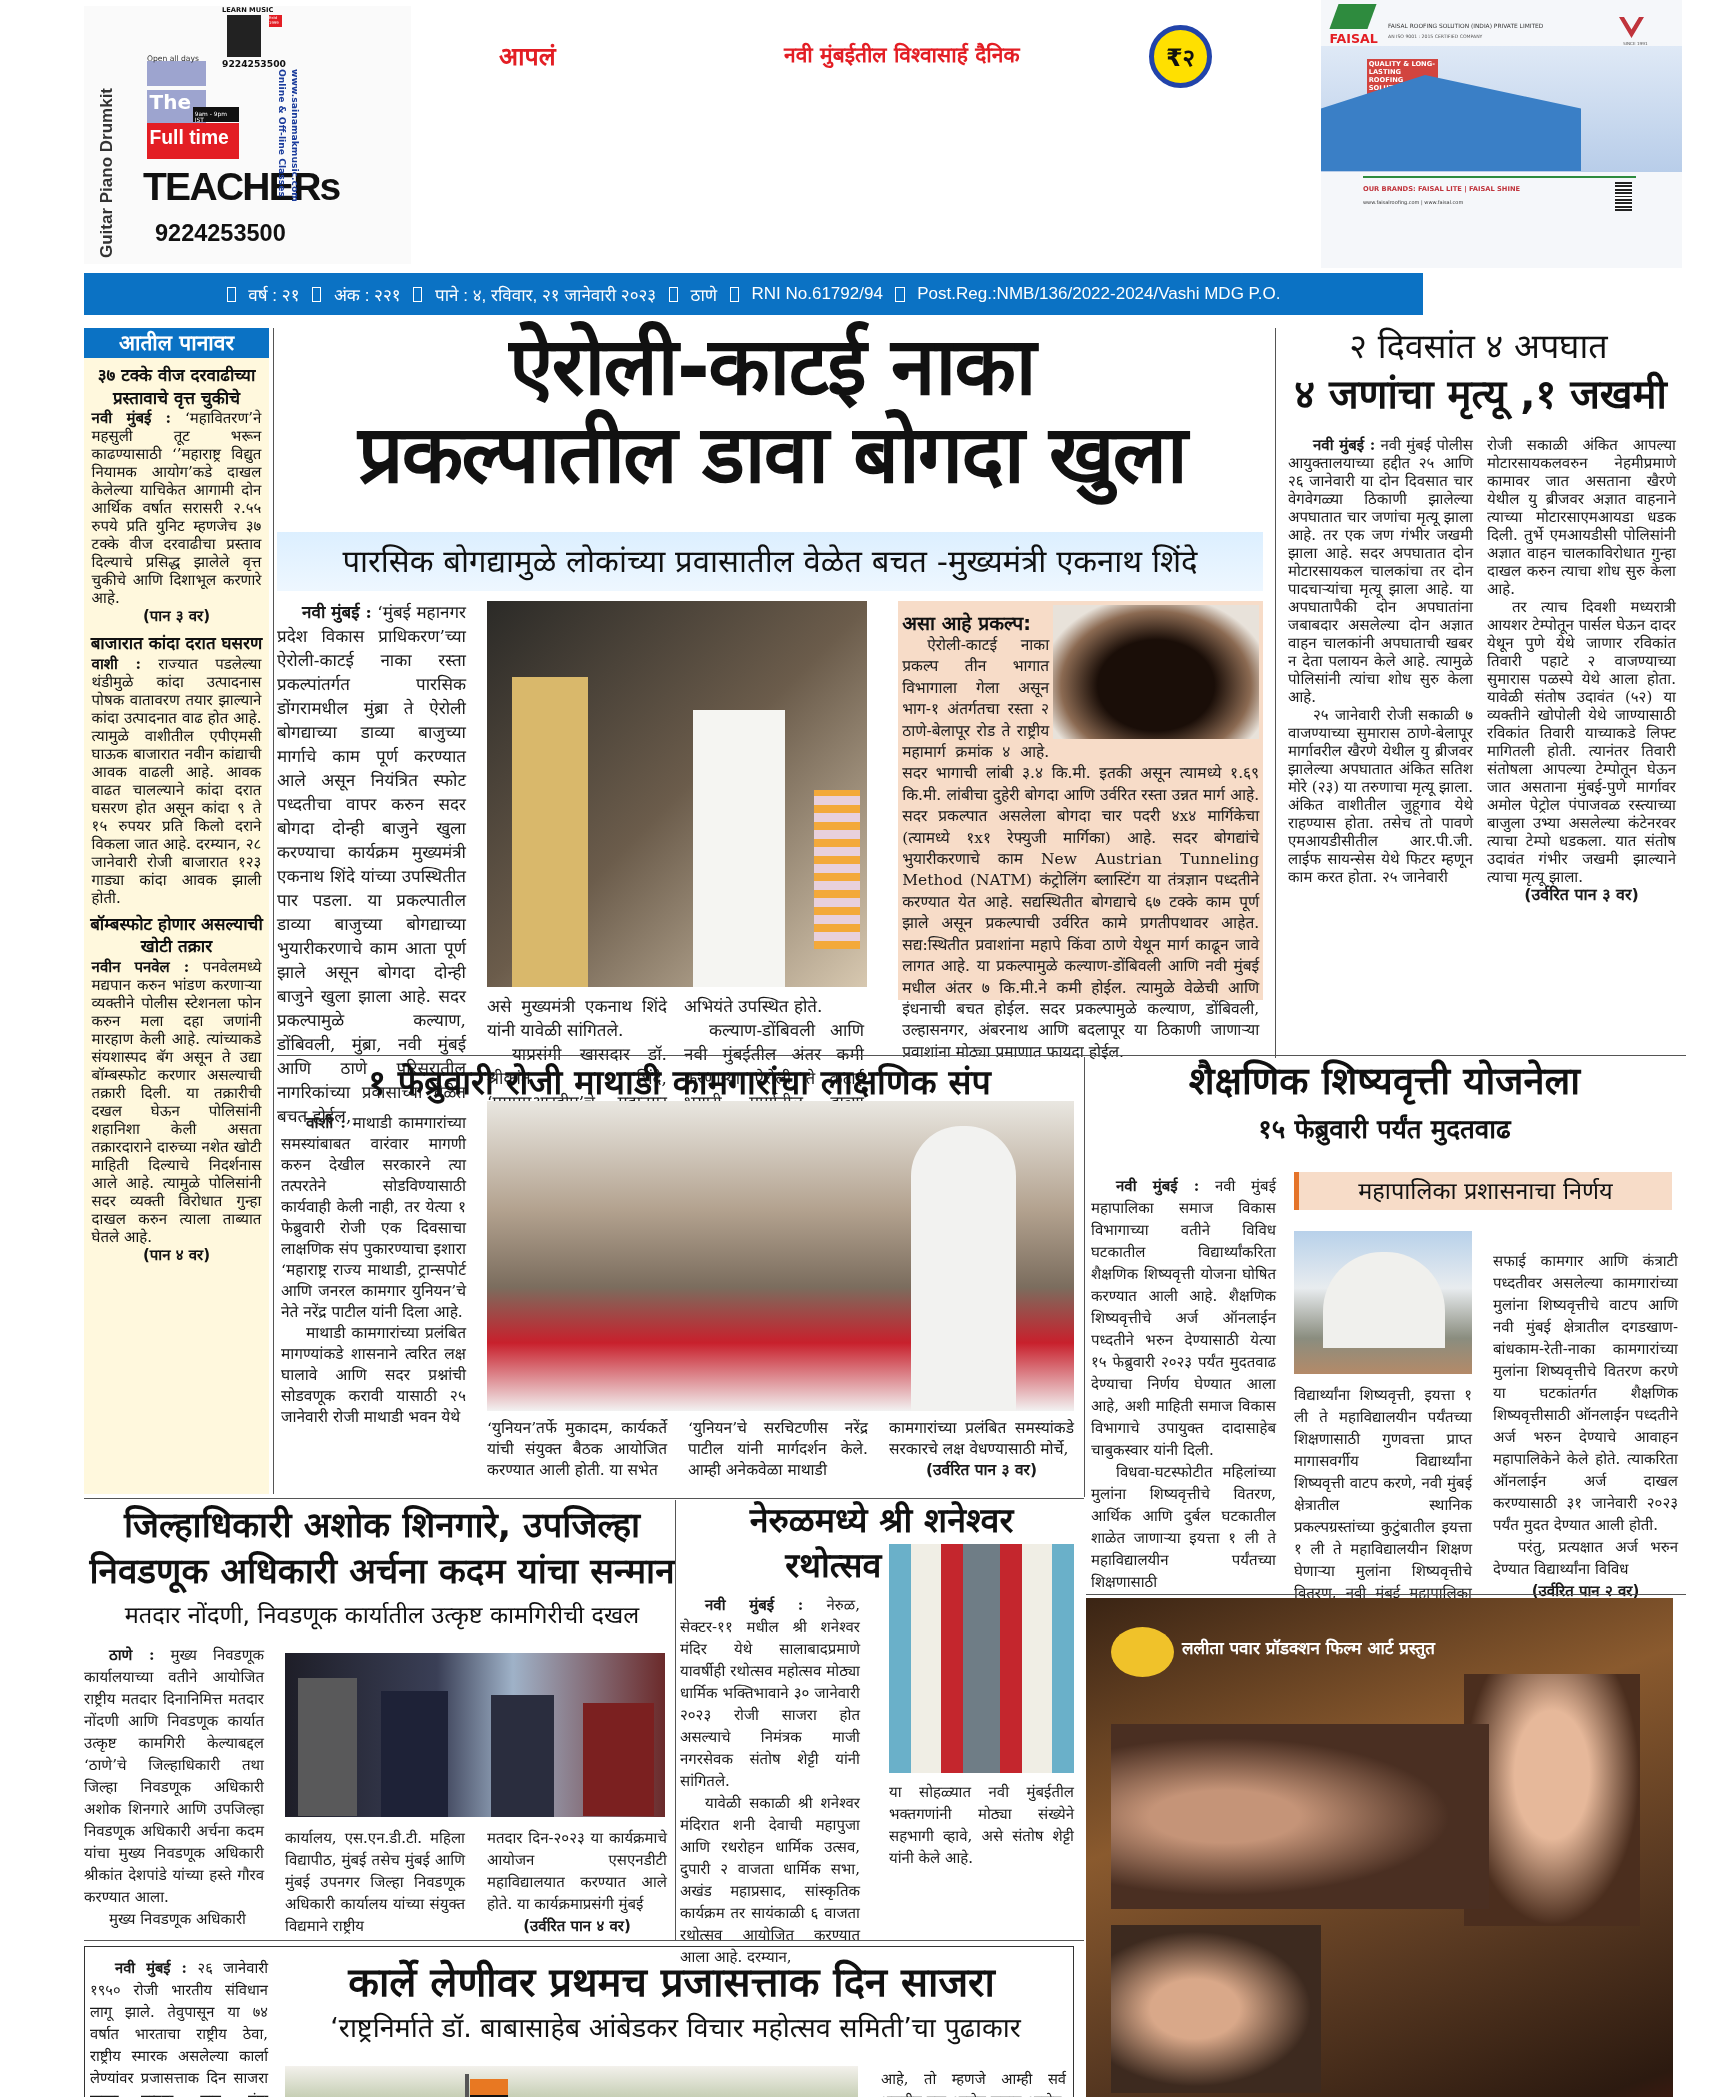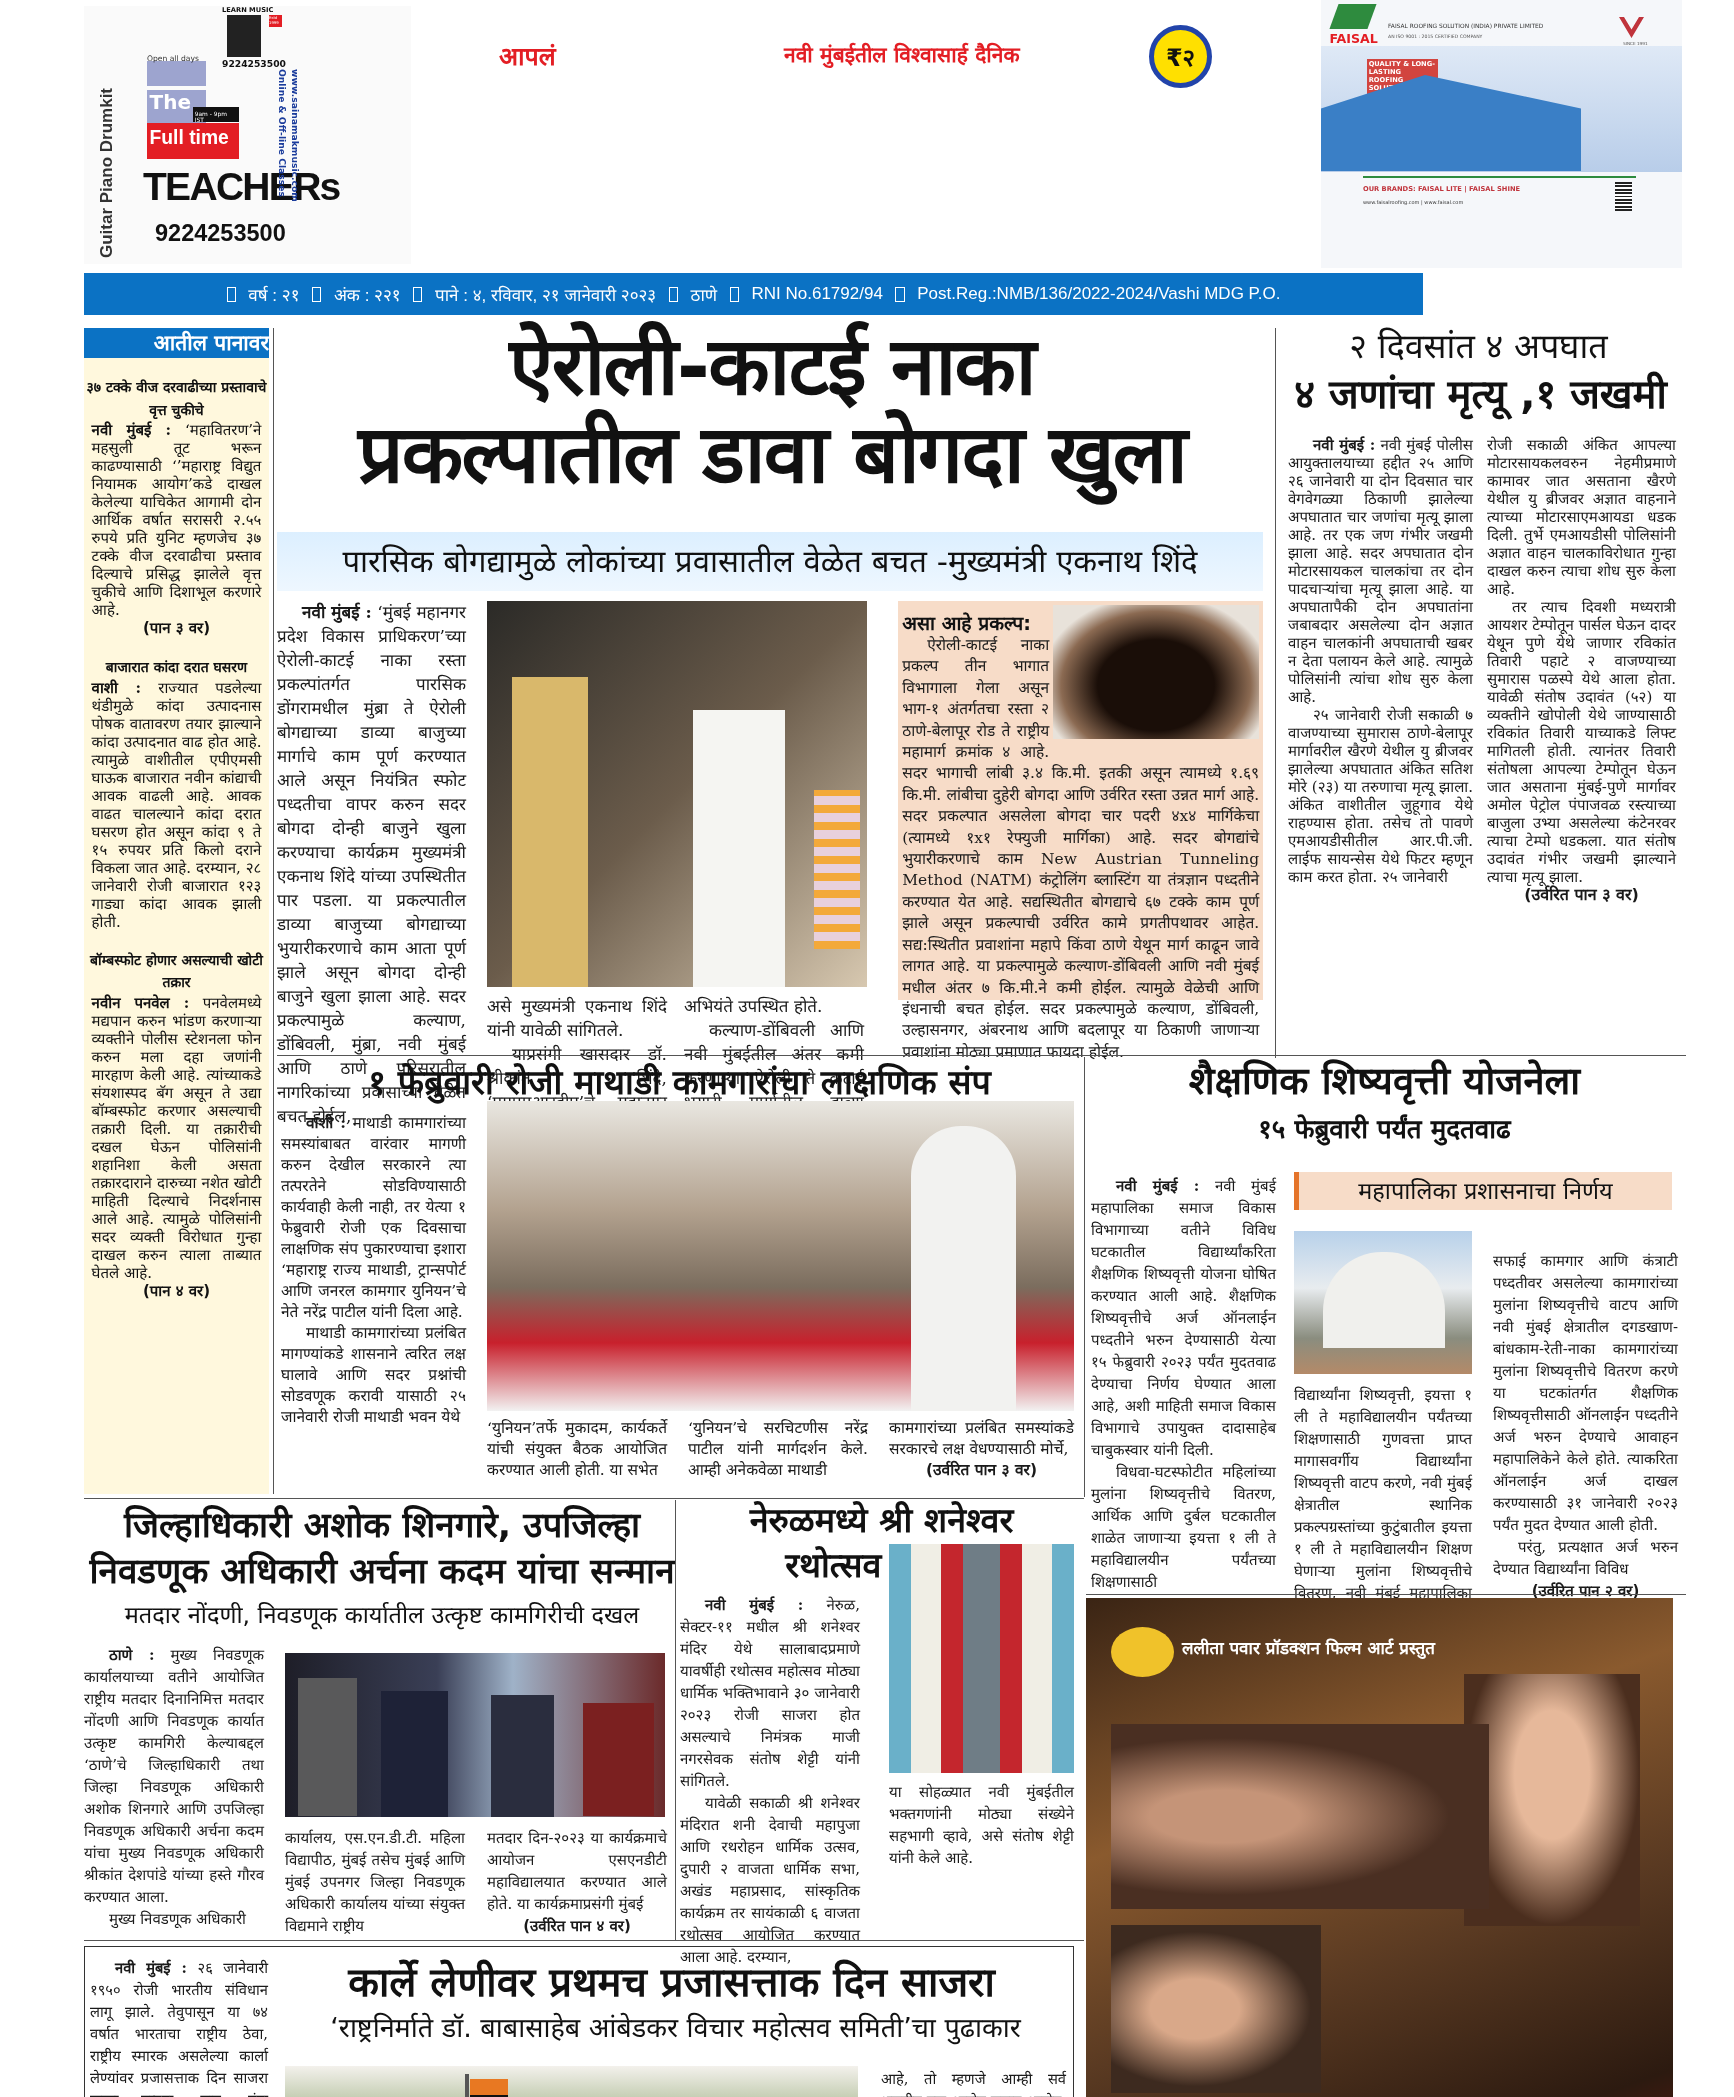--- a/index.html
+++ b/index.html
@@ -15,22 +15,22 @@
 .vline{position:absolute;width:1.3px;background:#555}
 .hline{position:absolute;height:1.3px;background:#555}
 
 .ad-left{left:84px;top:6.3px;width:327px;height:258px;background:#fafafa}
 .logo{left:499px;top:12.6px;width:742px;height:235px}
 .ad-right{left:1321px;top:0;width:361px;height:268px;background:#f5f7fa}
 .infobar{left:84px;top:273px;width:1339px;height:42px;background:#0b72c4;color:#fff;font-size:17px;display:flex;align-items:center;justify-content:center;gap:12.6px;font-family:"Liberation Sans",sans-serif}
 .infobar .box{display:inline-block;width:9.2px;height:15px;border:1.3px solid #fff;vertical-align:middle}
 
 .leftcol{left:84px;top:328px;width:185px;height:1166px;background:#fff8dd}
-.leftcol .tag{background:#0b72c4;color:#fff;font-size:21px;font-weight:bold;text-align:right;height:30px;line-height:30px}
-.leftcol .sh{font-size:14px;line-height:22.7px;font-weight:bold;text-align:center;margin-top:18px}
+.leftcol .tag{background:#0b72c4;color:#fff;font-size:21px;font-weight:bold;text-align:center;height:30px;line-height:30px}
+.leftcol .sh{font-size:17px;line-height:22.7px;font-weight:bold;text-align:center;margin-top:6px}
 .leftcol .tx{font-size:15px;line-height:18px;text-align:justify;padding:0 7.6px;font-family:"DejaVu Serif",serif}
 </style>
 </head>
 <body>
 
 <div class="abs ad-left">
   <div class="abs" style="left:12.6px;top:17px;width:17px;height:235px;writing-mode:vertical-rl;transform:rotate(180deg);font-size:17px;font-weight:bold;color:#333;font-family:'Liberation Sans',sans-serif">Guitar  Piano  Drumkit</div>
   <div class="abs" style="left:63px;top:55px;width:59px;height:25px;background:#9da4cf"></div>
   <div class="abs" style="left:63px;top:84px;width:59px;height:34px;background:#9da4cf;color:#fff;font-size:20px;font-weight:bold;padding-left:2.5px">The</div>
   <div class="abs" style="left:63px;top:48px;font-size:7.6px;color:#333">Open all days</div>

